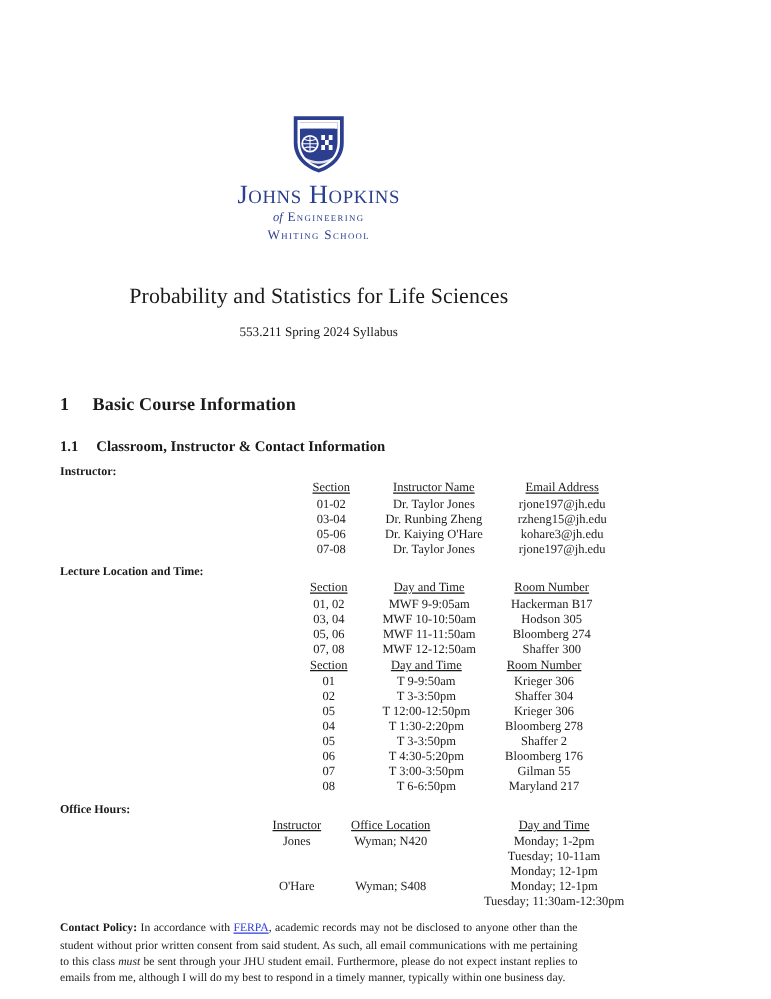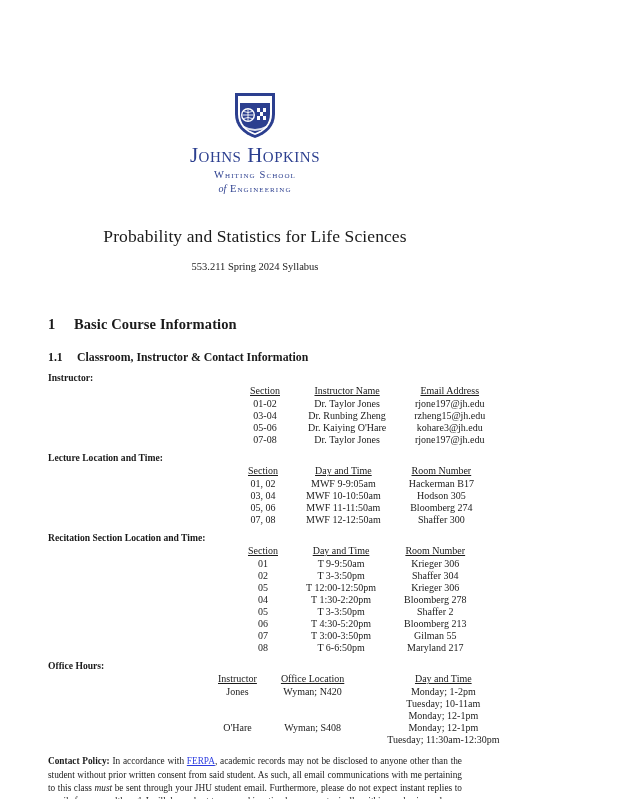--- a/index.html
+++ b/index.html
@@ -160,22 +160,22 @@
         <path d="M10 13 h26 v2 h-26 z" fill="#2c3f8f"></path>
         <circle cx="16" cy="25" r="7" fill="#ffffff"></circle>
         <circle cx="16" cy="25" r="5.6" fill="#2c3f8f"></circle>
         <path d="M10.4 25 h11.2 M16 19.4 v11.2 M11.3 21.4 q4.7 2.2 9.4 0 M11.3 28.6 q4.7 -2.2 9.4 0" stroke="#ffffff" stroke-width="0.9" fill="none"></path>
         <path d="M25 18 h3 v4 h3 v-4 h3 v4 h-3 v4 h3 v4 h-3 v-4 h-3 v4 h-3 v-4 h3 v-4 h-3 z" fill="#ffffff"></path>
         <path d="M12 36 q11 6 22 0 l0 2 q-11 6 -22 0 z" fill="#ffffff" opacity="0.85"></path>
       </svg>
     </span>
     <div class="jh-wordmark">Johns Hopkins</div>
     <div class="jh-division">
+      <div><span class="of">of</span> <span>Engineering</span></div>
       <div>Whiting School</div>
-      <div><span class="of">of</span> <span>Engineering</span></div>
     </div>
   </div>
 
   <div class="doc-title">Probability and Statistics for Life Sciences</div>
   <div class="doc-subtitle">553.211 Spring 2024 Syllabus</div>
 
   <h1 class="sec">
     <span class="num">1</span><span>Basic Course Information</span>
   </h1>
 
@@ -242,21 +242,20 @@
         <td>Bloomberg 274</td>
       </tr>
       <tr>
         <td>07, 08</td>
         <td>MWF 12-12:50am</td>
         <td>Shaffer 300</td>
       </tr>
     </tbody>
   </table>
 
-  <div class="blocklabel">Recitation Section Location and Time:</div>
   <table class="tbl recitation-tbl">
     <thead>
       <tr>
         <th>Section</th>
         <th>Day and Time</th>
         <th>Room Number</th>
       </tr>
     </thead>
     <tbody>
       <tr>
@@ -280,21 +279,21 @@
         <td>Bloomberg 278</td>
       </tr>
       <tr>
         <td>05</td>
         <td>T 3-3:50pm</td>
         <td>Shaffer 2</td>
       </tr>
       <tr>
         <td>06</td>
         <td>T 4:30-5:20pm</td>
-        <td>Bloomberg 213</td>
+        <td>Bloomberg 176</td>
       </tr>
       <tr>
         <td>07</td>
         <td>T 3:00-3:50pm</td>
         <td>Gilman 55</td>
       </tr>
       <tr>
         <td>08</td>
         <td>T 6-6:50pm</td>
         <td>Maryland 217</td>

